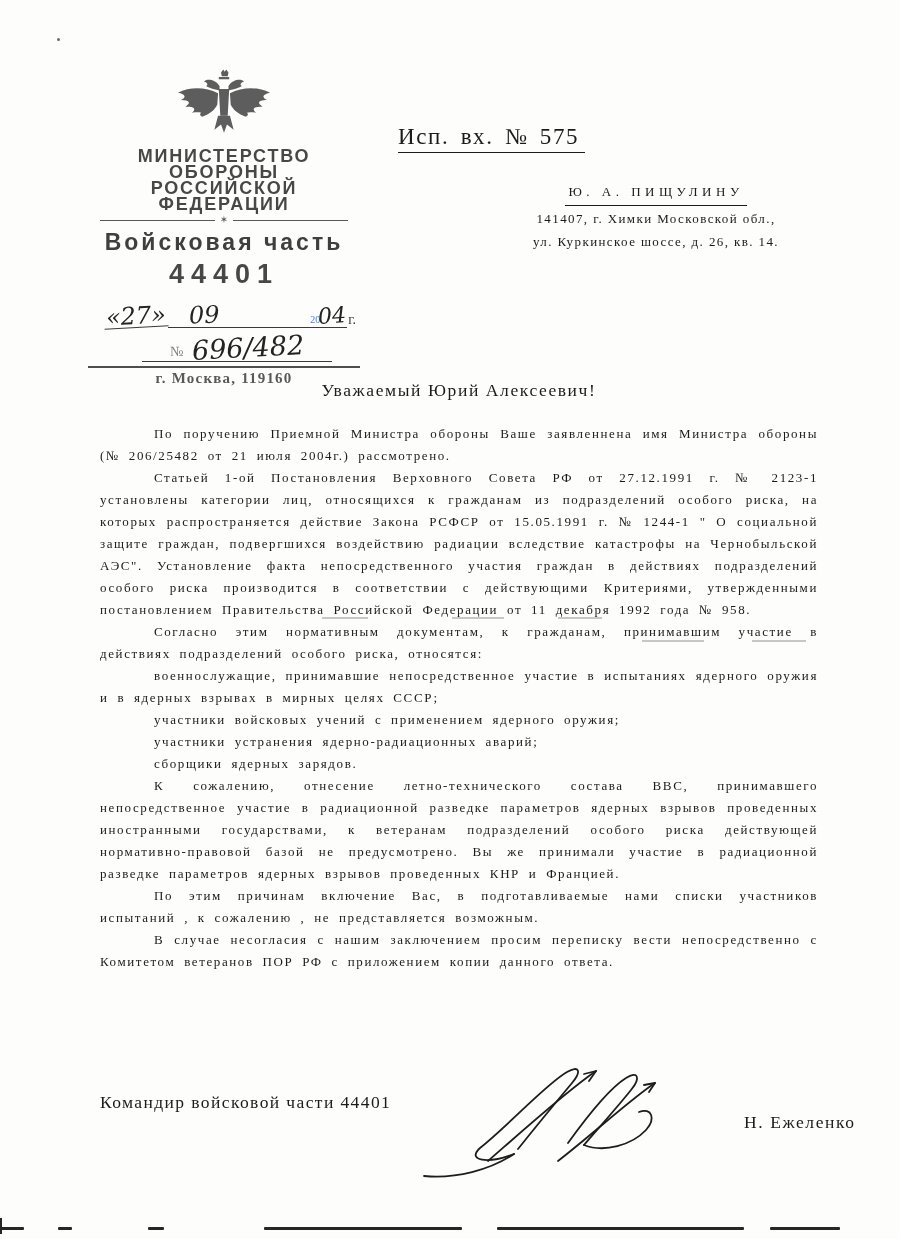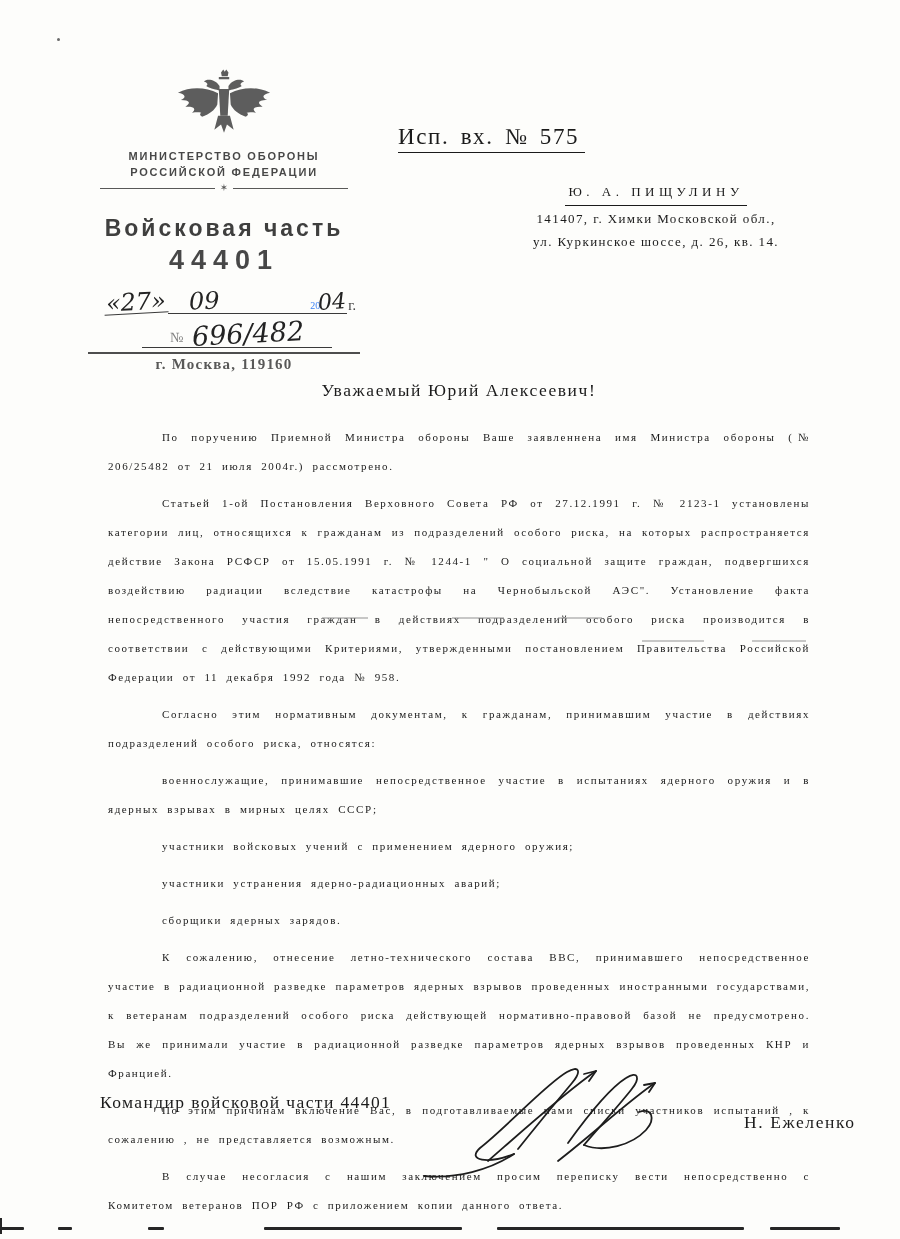--- a/index.html
+++ b/index.html
@@ -6,27 +6,27 @@
   .page{
     position:relative;width:900px;height:1239px;margin:0 auto;
     background:#fdfdfb;color:#1b1b1b;overflow:hidden;
     font-family:"Liberation Serif", serif;
   }
   
   .stamp{position:absolute;left:86px;top:68px;width:276px;text-align:center;color:#2f2f2f;}
   .emblem{display:block;margin:0 auto 4px;filter:blur(.35px);opacity:.82;}
   .ministry{
     font-family:"Liberation Sans", sans-serif;font-weight:bold;
-    font-size:11px;line-height:16px;letter-spacing:1.8px;opacity:.88;
+    font-size:18px;line-height:16px;letter-spacing:1.8px;opacity:.88;
   }
   .stamp-divider{display:flex;align-items:center;gap:5px;margin:3px 14px 2px;opacity:.8;}
   .stamp-divider .dline{flex:1;border-top:1.6px solid #2f2f2f;}
   .stamp-divider .star{font-size:10px;line-height:10px;}
   .unit-label{font-family:"Liberation Sans", sans-serif;font-weight:bold;
-    font-size:23px;letter-spacing:3px;margin-top:22px;opacity:.92;transform:scaleY(1.02);}
+    font-size:23px;letter-spacing:3px;margin-top:4px;opacity:.92;transform:scaleY(1.02);}
   .unit-number{font-family:"Liberation Sans", sans-serif;font-weight:bold;
     font-size:27px;letter-spacing:7px;margin-top:3px;opacity:.88;}
   .hw{font-family:"DejaVu Serif", serif;font-style:italic;color:#232323;}
   .date-row{display:flex;align-items:flex-end;margin:14px 6px 0 18px;font-size:14px;}
   .date-row .seg-u{border-bottom:1.6px solid #3a3a3a;}
   .date-row .day{font-size:24px;line-height:22px;padding:0 2px;transform:rotate(-3deg);}
   .date-row .month-seg{width:78px;text-align:center;}
   .date-row .month-seg .hw{font-size:24px;line-height:22px;display:inline-block;transform:rotate(-2deg);}
   .date-row .gap-seg{width:72px;}
   .date-row .year-seg{white-space:nowrap;padding:0 1px;}
@@ -42,22 +42,22 @@
   
   .ref{position:absolute;left:398px;top:124px;font-size:23px;letter-spacing:1.6px;
     word-spacing:4px;border-bottom:1.6px solid #1b1b1b;padding:0 6px 2px 0;}
   .recipient{position:absolute;left:470px;top:180px;width:372px;text-align:center;
     font-size:13px;line-height:23.5px;letter-spacing:1.4px;}
   .recipient-name{display:inline-block;border-bottom:1.6px solid #1b1b1b;
     letter-spacing:4.5px;padding:0 3px 1px;margin-bottom:1px;}
   
   .letter{position:absolute;left:100px;top:380px;width:718px;}
   .salutation{text-align:center;font-size:17.5px;letter-spacing:1.6px;margin:0 0 22px;}
-  .para{margin:8px;text-align:justify;text-indent:54px;
-    font-size:11px;line-height:29px;letter-spacing:1.6px;word-spacing:4px;}
+  .para{margin:0;text-align:justify;text-indent:54px;
+    font-size:13px;line-height:22px;letter-spacing:1.6px;word-spacing:4px;}
   
   .signoff{position:absolute;left:100px;top:1086px;width:740px;height:120px;text-align:center;}
   .position-title{position:absolute;left:0;top:6px;font-size:17.5px;letter-spacing:1.4px;white-space:nowrap;}
   .sig-svg{position:absolute;left:318px;top:-30px;}
   .signer-name{position:absolute;left:644px;top:26px;font-size:17.5px;letter-spacing:1.6px;white-space:nowrap;}
   
   .dot-artifact{position:absolute;left:57px;top:38px;width:3px;height:3px;background:#6a6a6a;border-radius:50%;}
   .pencil-dash{position:absolute;height:2px;background:#9a9a9a;opacity:.55;}
   .edge-line{position:absolute;left:0;top:1226px;width:100%;height:4px;}
   .edge-line .seg{position:absolute;top:1px;height:2.6px;background:#262626;border-radius:1px;}

